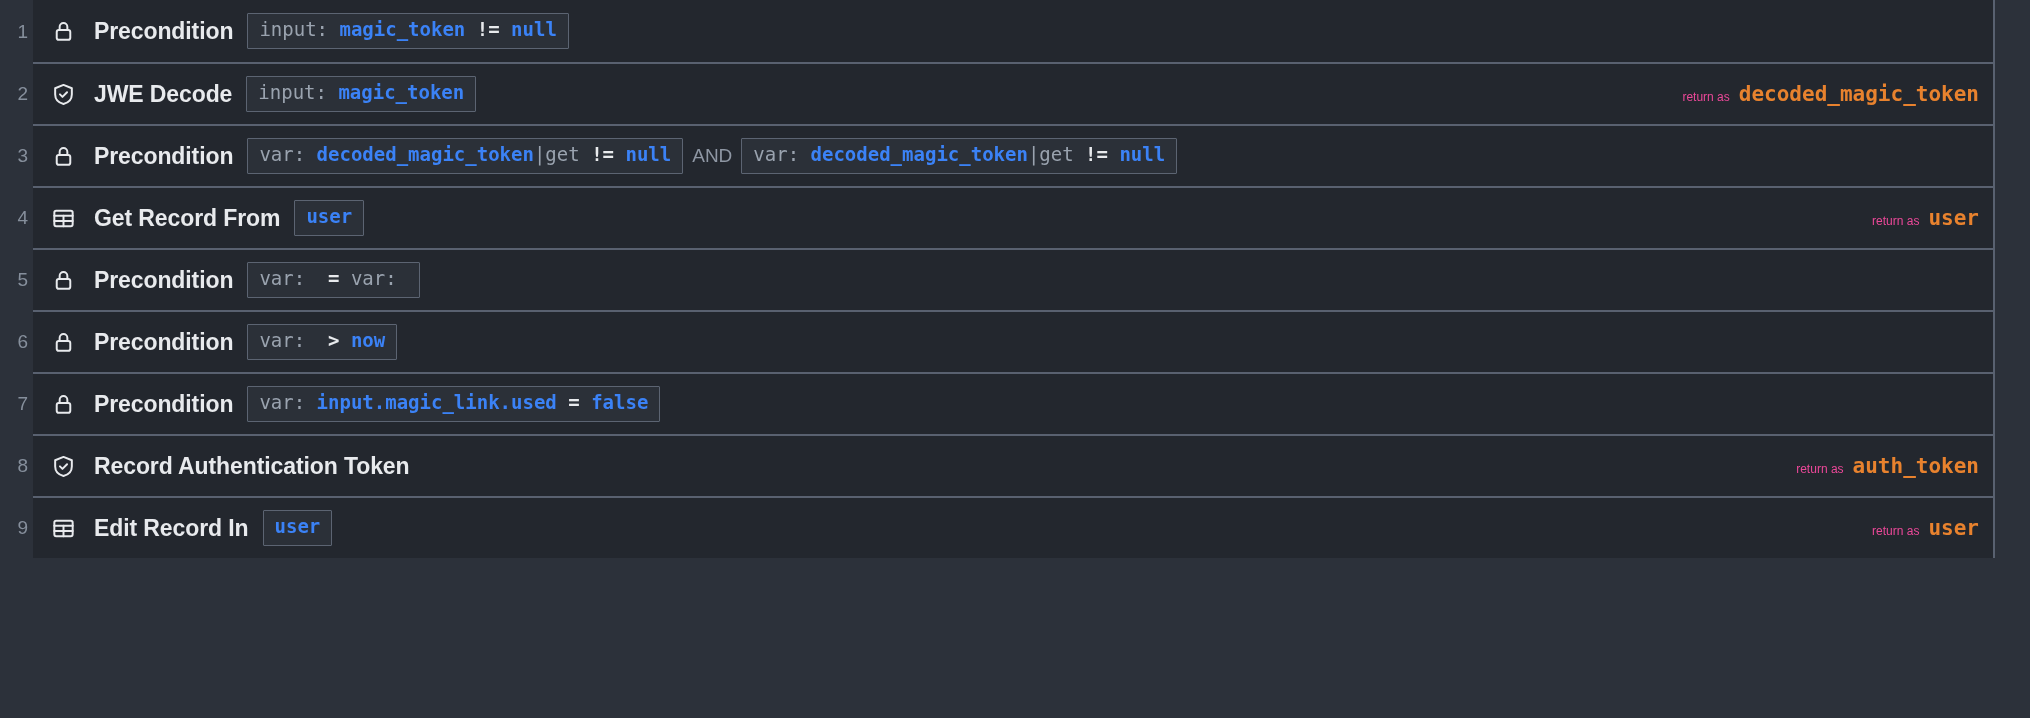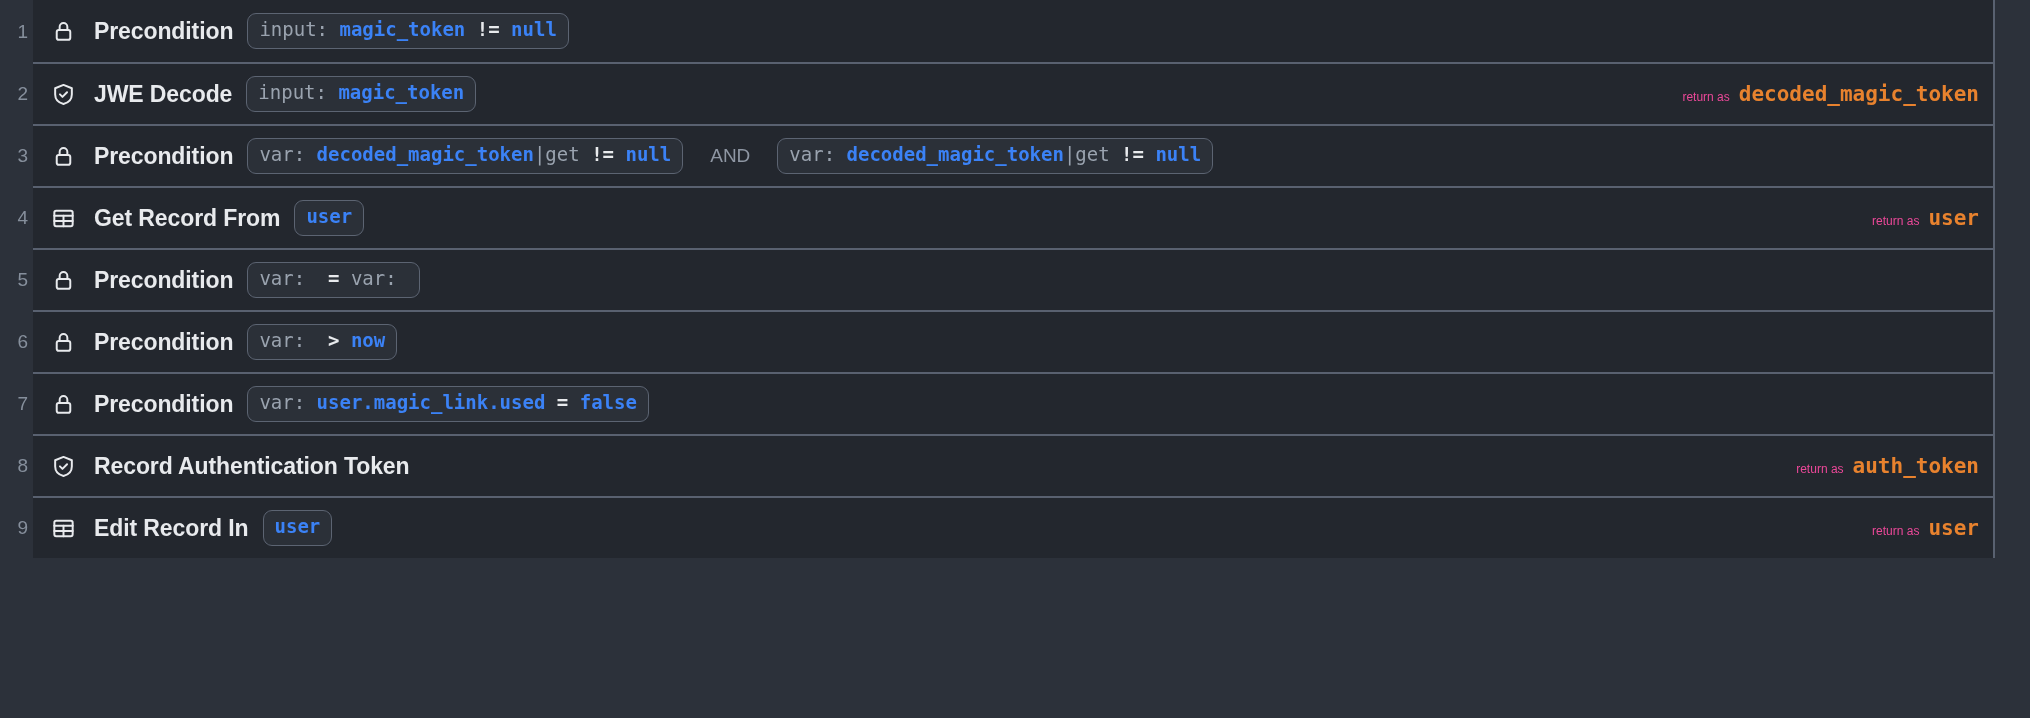--- a/index.html
+++ b/index.html
@@ -104,21 +104,21 @@
     min-width: 0;
     flex: 0 1 auto;
     overflow: hidden;
   }
 
   .pill {
     display: inline-flex;
     align-items: center;
     background: #2b3038;
     border: 1.6px solid #5c6472;
-    border-radius: 9px;
+    border-radius: 1px;
     padding: 3px 11px 5px 11px;
     font-family: "DejaVu Sans Mono", monospace;
     font-size: 19px;
     line-height: 1.35;
     white-space: nowrap;
     color: #e8eaed;
     box-sizing: border-box;
   }
 
   .pill .tok-prefix {
@@ -135,21 +135,21 @@
   }
   .pill .tok-dim {
     color: #9aa3af;
     font-weight: normal;
   }
 
   .conjunction {
     color: #8e96a3;
     font-family: "Liberation Sans", sans-serif;
     font-size: 19px;
-    margin: 0 27px;
+    margin: 0 9px;
     white-space: nowrap;
   }
 
   .spacer {
     flex: 1 1 auto;
     min-width: 8px;
   }
 
   .return-as {
     flex: 0 0 auto;
@@ -334,21 +334,21 @@
           <span class="node-icon">
             <svg viewBox="0 0 24 24" fill="none" stroke="#e8eaed" stroke-width="1.9" stroke-linecap="round" stroke-linejoin="round">
               <rect x="5.5" y="10.5" width="13" height="9.5" rx="2"></rect>
               <path d="M8.3 10.5V7.6a3.7 3.7 0 0 1 7.4 0v2.9"></path>
             </svg>
           </span>
           <span class="node-title">Precondition</span>
           <div class="args">
             <span class="pill">
               <span class="tok-prefix">var:&nbsp;</span>
-              <span class="tok-value">user.magic_link.used</span>
+              <span class="tok-value">input.magic_link.used</span>
               <span class="tok-op">&nbsp;=&nbsp;</span>
               <span class="tok-value">false</span>
             </span>
           </div>
           <div class="spacer"></div>
         </div>
       </div>
       <div class="flow-row">
         <div class="gutter">
           <span class="line-number">8</span>

